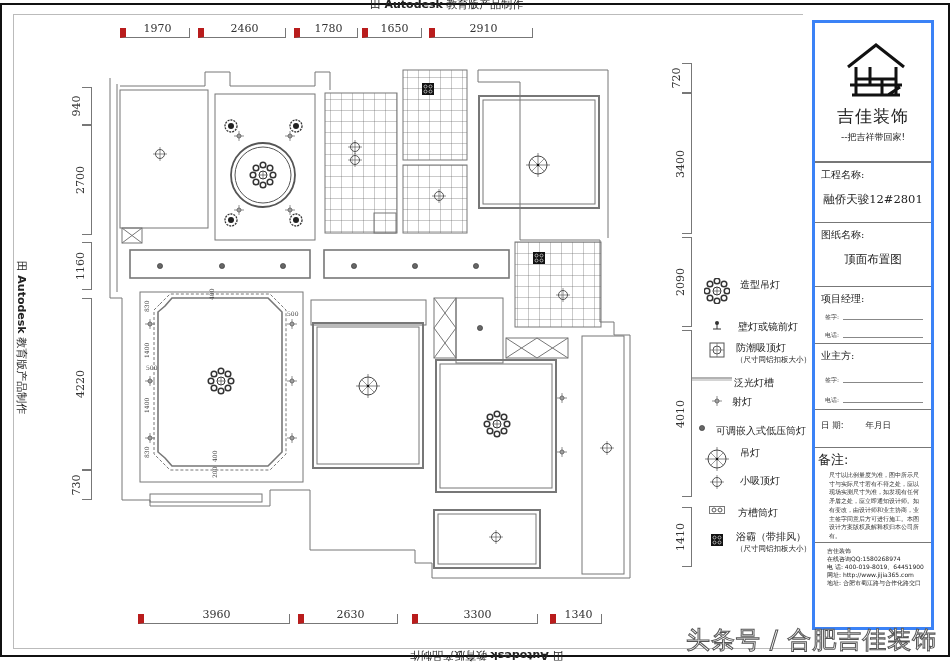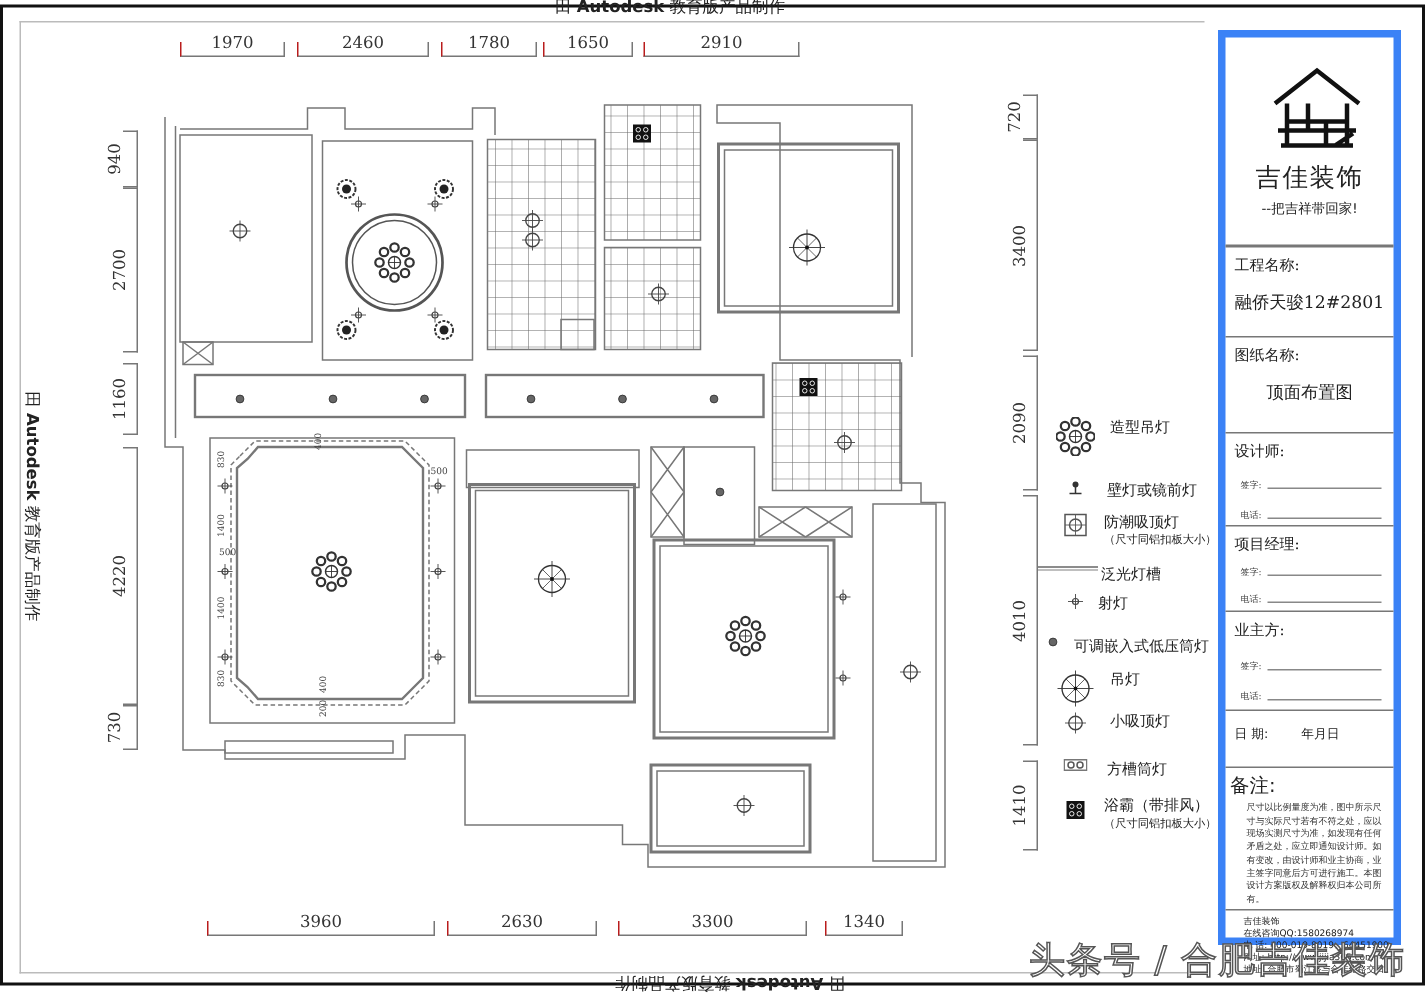--- a/index.html
+++ b/index.html
@@ -10,29 +10,29 @@
   .frame-inner { position: absolute; left: 13px; top: 14px; width: 790px; height: 635px; border-left: 1px solid #bbb; border-top: 1px solid #bbb; border-bottom: 1px solid #bbb; }
 
   .wm { position: absolute; font-family: "DejaVu Sans", sans-serif; font-size: 11px; color: #222; white-space: nowrap; }
   .wm b { font-weight: bold; }
   .wm-top { left: 370px; top: -3px; }
   .wm-bottom { left: 410px; top: 648px; transform: rotate(180deg); }
   .wm-left { left: -55px; top: 330px; transform: rotate(90deg); transform-origin: center; }
   .wm-right { left: 878px; top: 330px; transform: rotate(90deg); transform-origin: center; }
 
   .dim { position: absolute; font-size: 11px; color: #333; font-family: "DejaVu Serif", serif; }
-  .dim-h { height: 10px; border-bottom: 1px solid #777; border-left: 1px solid #b91c1c; border-right: 1px solid #777; }
+  .dim-h { height: 10px; border-bottom: 1px solid #777; border-left: 6px solid #b91c1c; border-right: 1px solid #777; }
   .dim-h span { position: absolute; left: 0; right: 0; top: -6px; text-align: center; background: transparent; }
   .dim-v { width: 10px; border-right: 1px solid #777; border-top: 1px solid #777; border-bottom: 1px solid #777; }
   .dim-v span { position: absolute; top: 50%; left: -16px; transform: translateY(-50%) rotate(-90deg); white-space: nowrap; }
 
   .plan { position: absolute; left: 0; top: 0; width: 800px; height: 662px; }
 
   
-  .tb { position: absolute; left: 812px; top: 20px; width: 122px; height: 610px; border: 5px solid #3b82f6; font-family: "DejaVu Serif", serif; }
+  .tb { position: absolute; left: 812px; top: 20px; width: 122px; height: 610px; border: 3px solid #3b82f6; font-family: "DejaVu Serif", serif; }
   .tb-logo { height: 140px; border-bottom: 2px solid #777; text-align: center; position: relative; }
   .tb-logo .brand { position: absolute; top: 82px; left: 0; right: 0; font-family: "DejaVu Sans", sans-serif; font-size: 17px; letter-spacing: 1px; }
   .tb-logo .slogan { position: absolute; top: 108px; left: 0; right: 0; font-family: "DejaVu Sans", sans-serif; font-size: 9px; }
   .tb-sec { border-bottom: 1px solid #777; position: relative; }
   .tb-label { font-size: 10px; padding: 5px 0 0 6px; }
   .tb-value { font-size: 11.5px; text-align: center; padding-top: 10px; }
   .tb-sign { font-size: 6px; color: #444; padding-left: 10px; display: flex; align-items: flex-end; height: 20px; }
   .tb-sign .line { flex: 1; border-bottom: 1px solid #888; margin: 0 8px 2px 4px; height: 1px; }
   .tb-date { display: flex; justify-content: flex-start; font-size: 8.5px; padding: 10px 10px 0 6px; font-family: "DejaVu Sans", sans-serif; }
   .tb-notes-title { font-size: 13px; padding: 3px 0 0 3px; font-family: "DejaVu Sans", sans-serif; }
@@ -380,31 +380,20 @@
     <div class="slogan">--把吉祥带回家!</div>
   </div>
   <div class="tb-sec" style="height:60px;">
     <div class="tb-label">工程名称:</div>
     <div class="tb-value">融侨天骏12#2801</div>
   </div>
   <div class="tb-sec" style="height:64px;">
     <div class="tb-label">图纸名称:</div>
     <div class="tb-value">顶面布置图</div>
   </div>
-  <div class="tb-sec" style="height:62px;">
-    <div class="tb-label">设计师:</div>
-    <div class="tb-sign">
-        <span>签字:</span>
-        <span class="line"></span>
-      </div>
-    <div class="tb-sign">
-        <span>电话:</span>
-        <span class="line"></span>
-      </div>
-  </div>
   <div class="tb-sec" style="height:57px;">
     <div class="tb-label">项目经理:</div>
     <div class="tb-sign" style="height:16px;">
         <span>签字:</span>
         <span class="line"></span>
       </div>
     <div class="tb-sign" style="height:18px;">
         <span>电话:</span>
         <span class="line"></span>
       </div>

